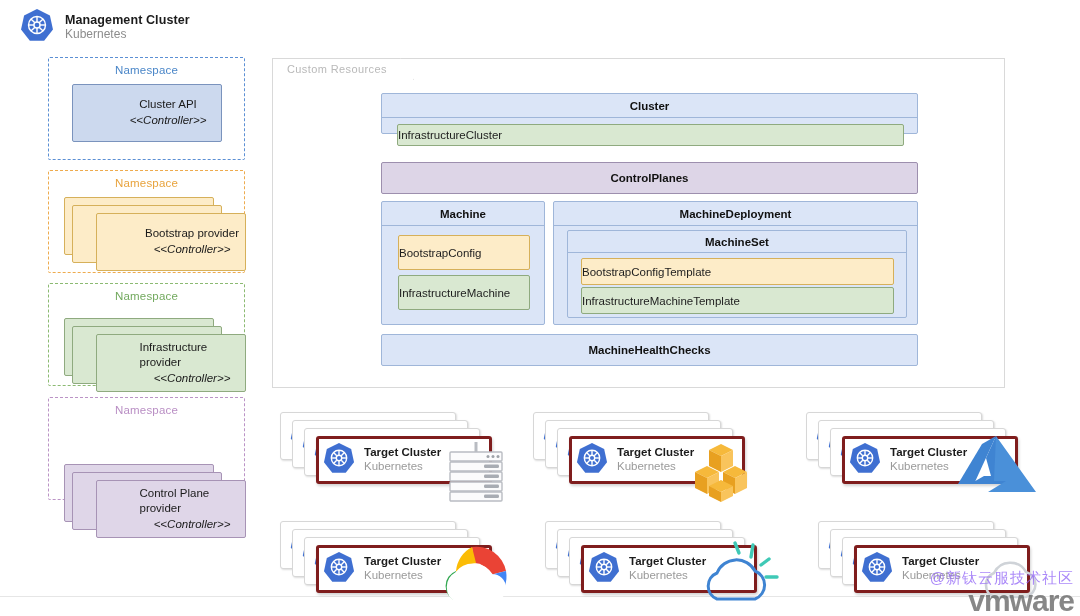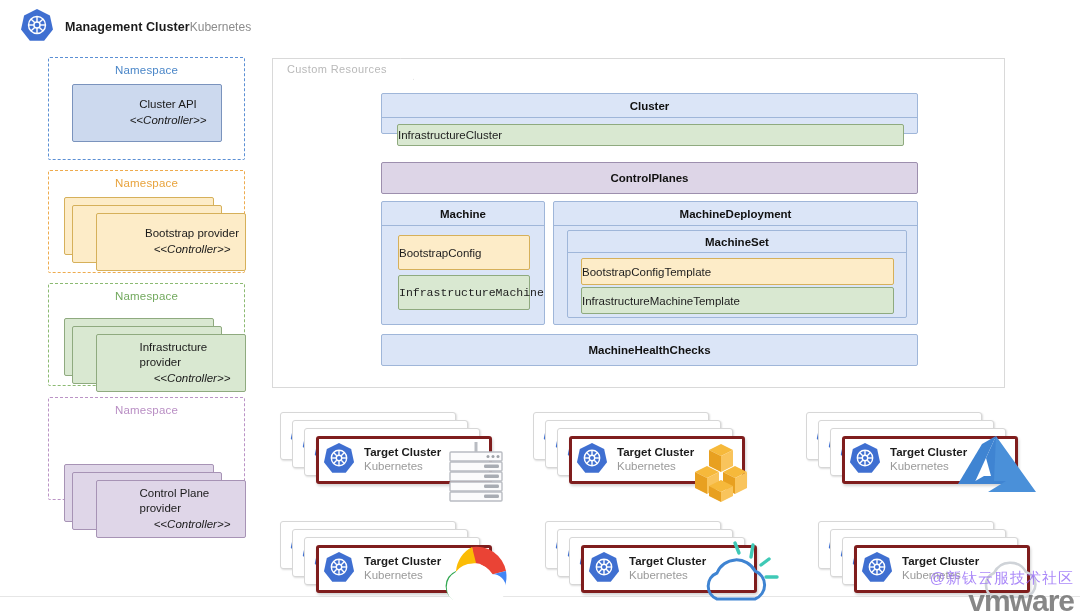--- a/index.html
+++ b/index.html
@@ -7,21 +7,21 @@
     width: 1080px; height: 616px;
     background: #ffffff;
     font-family: "Liberation Sans", sans-serif;
     overflow: hidden;
   }
   #root { position: relative; width: 1080px; height: 616px; background:#fff; }
 
   
   .hdr { position:absolute; left:20px; top:8px; display:flex; align-items:center; gap:11px; }
   .k8s-logo { flex:0 0 auto; }
-  .hdr-txt { display:flex; flex-direction:row; line-height:1.18; }
+  .hdr-txt { display:flex; flex-direction:column; line-height:1.18; }
   .hdr-title { font-size:12.5px; font-weight:bold; color:#1b1b1b; letter-spacing:.1px; }
   .hdr-sub { font-size:12px; color:#8c8c8c; }
 
   
   .ns { position:absolute; left:48px; width:197px; border:1.6px dashed; border-radius:2px; background:#fff; }
   .ns-label { text-align:center; font-size:11.5px; padding-top:6px; letter-spacing:.2px; }
   .stack-wrap { position:relative; margin:8px auto 12px; }
   .card-box { position:absolute; border:1px solid; border-radius:2px; }
   .card-box.front { position:relative; display:flex; flex-direction:column;
         align-items:center; justify-content:center;padding-left:43px; }
@@ -155,21 +155,21 @@
     <div class="res-hdr" style="border-bottom:none; line-height:30px; height:30px;">ControlPlanes</div>
   </div>
 
   <div class="res" style="left:381px; top:201px; width:164px; height:124px; background:#dbe5f7;">
     <div class="res-hdr">Machine</div>
     <div class="inner" style="position:absolute; left:16px; top:33px; width:132px; height:35px;
                 background:#fdecc8; border-color:#d6b05a;">
       <span>BootstrapConfig</span>
     </div>
     <div class="inner" style="position:absolute; left:16px; top:73px; width:132px; height:35px;
-                background:#d9e8d1; border-color:#8faa7f;font-family:Liberation Mono, monospace;">
+                background:#d9e8d1; border-color:#8faa7f;">
       <span>InfrastructureMachine</span>
     </div>
   </div>
 
   <div class="res" style="left:553px; top:201px; width:365px; height:124px; background:#dbe5f7;">
     <div class="res-hdr">MachineDeployment</div>
     <div class="res" style="left:13px; top:28px; width:340px; height:88px; background:#dbe5f7;">
       <div class="res-hdr" style="line-height:22px; height:22px;">MachineSet</div>
       <div class="inner" style="position:absolute; left:13px; top:27px; width:313px; height:27px;
                   background:#fdecc8; border-color:#d6b05a;">

